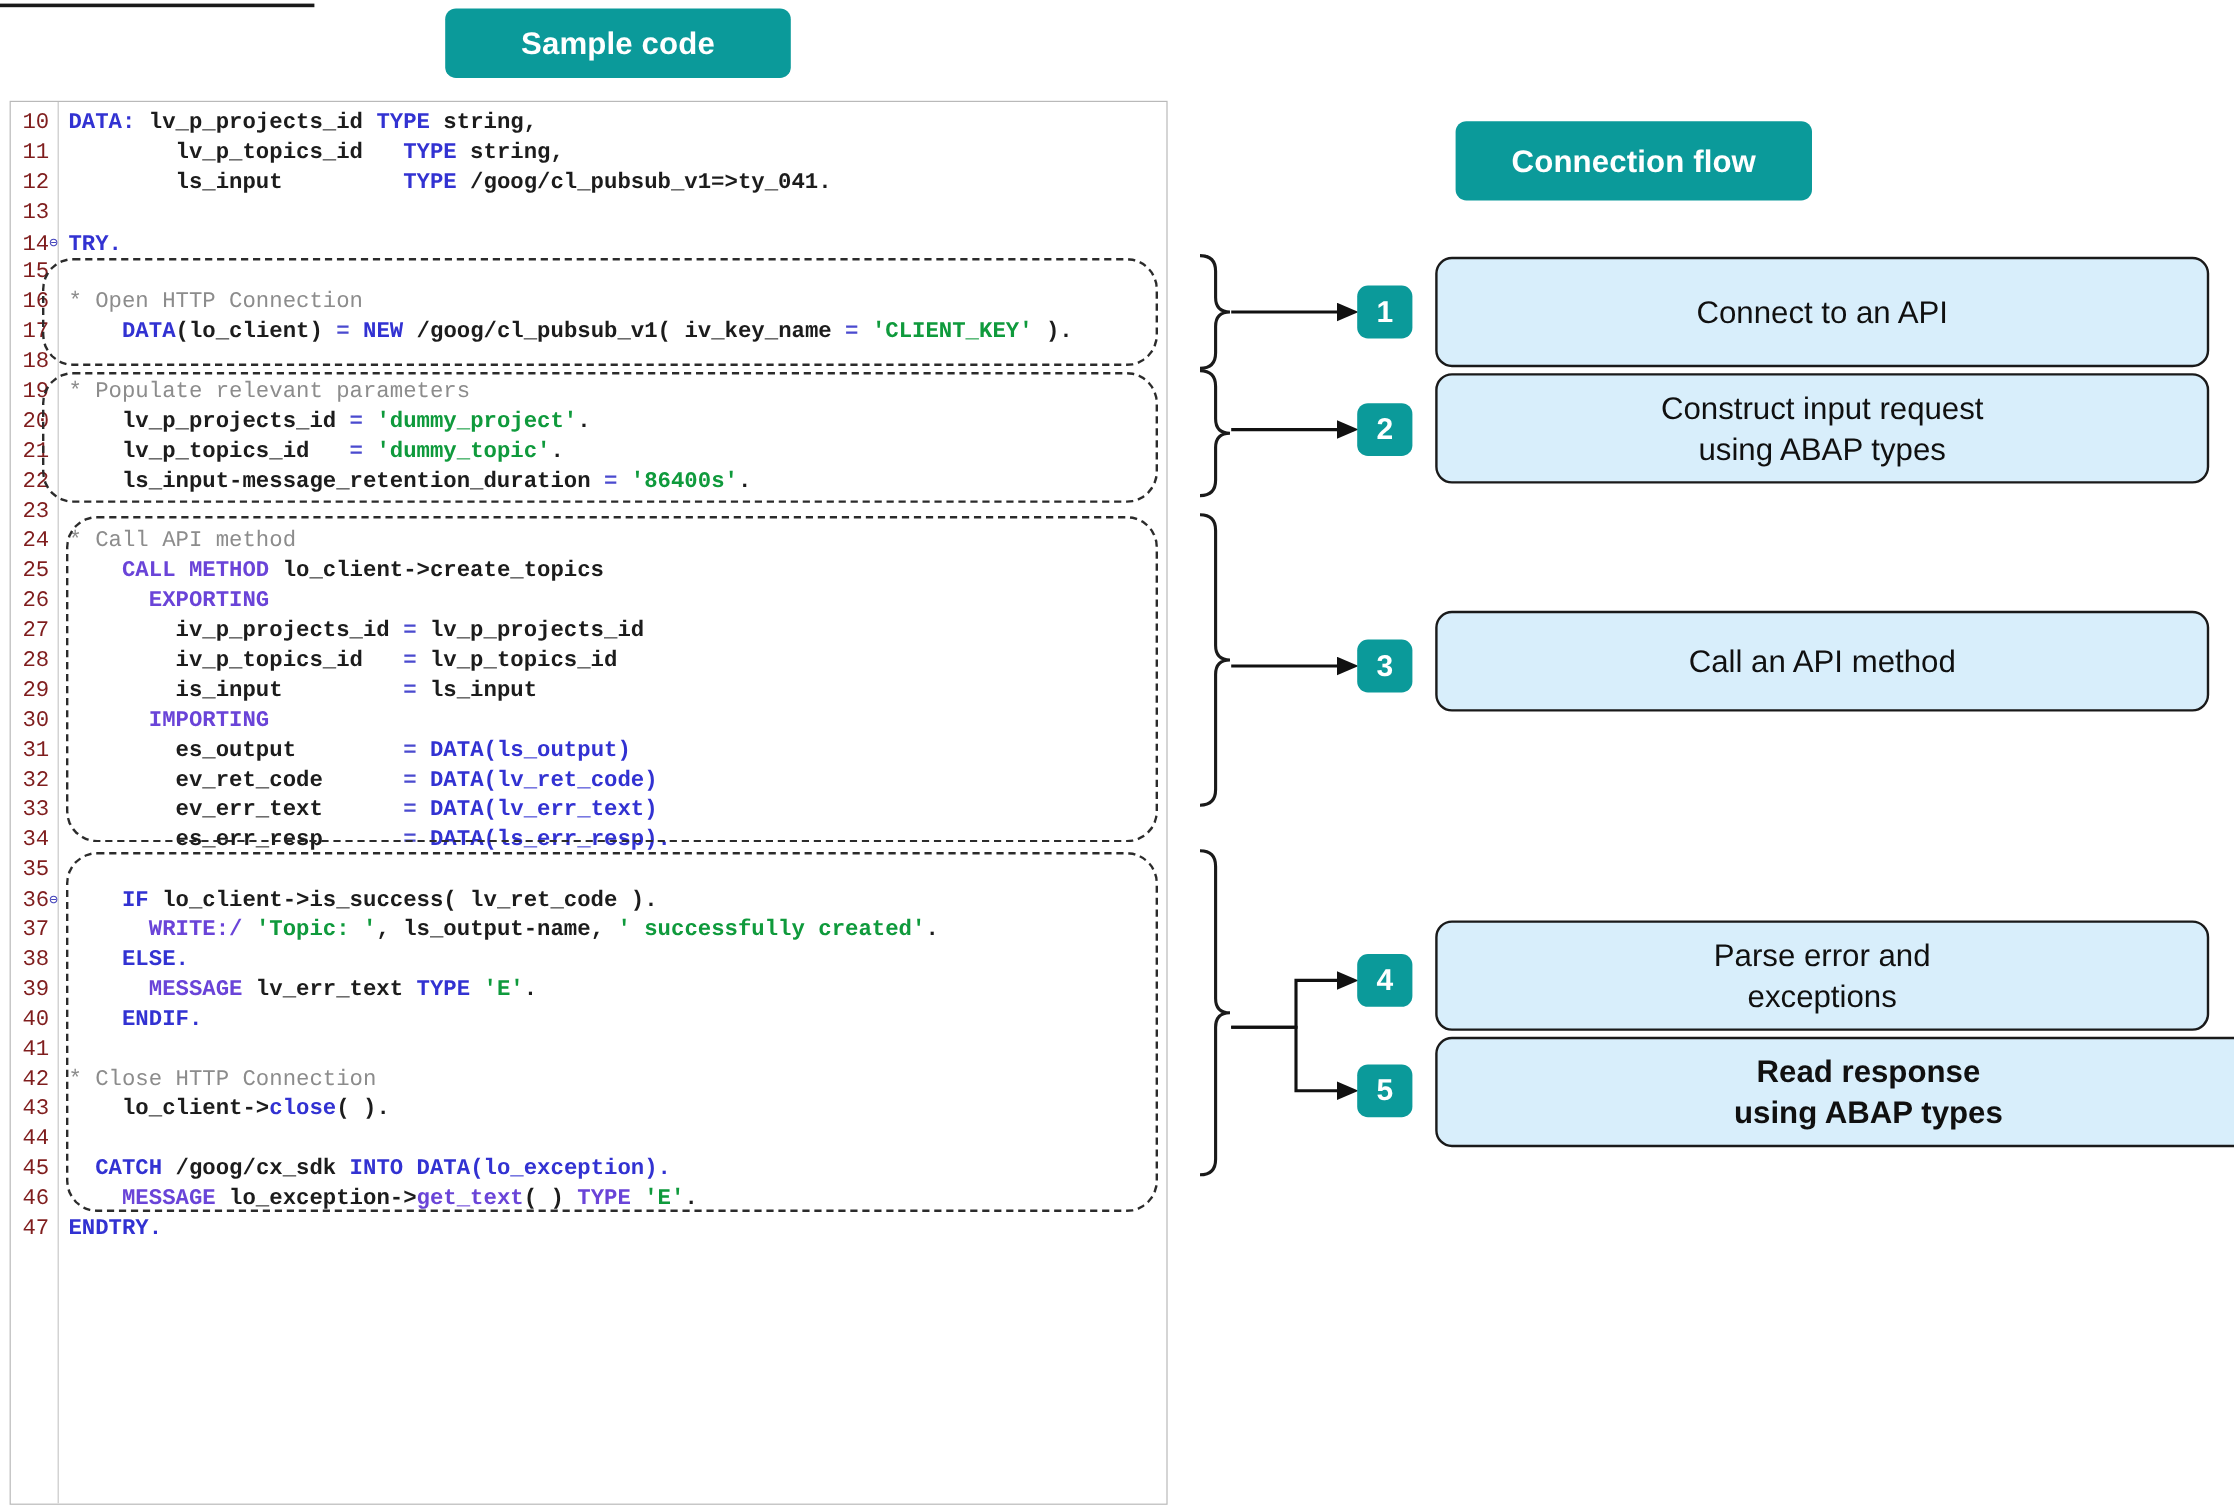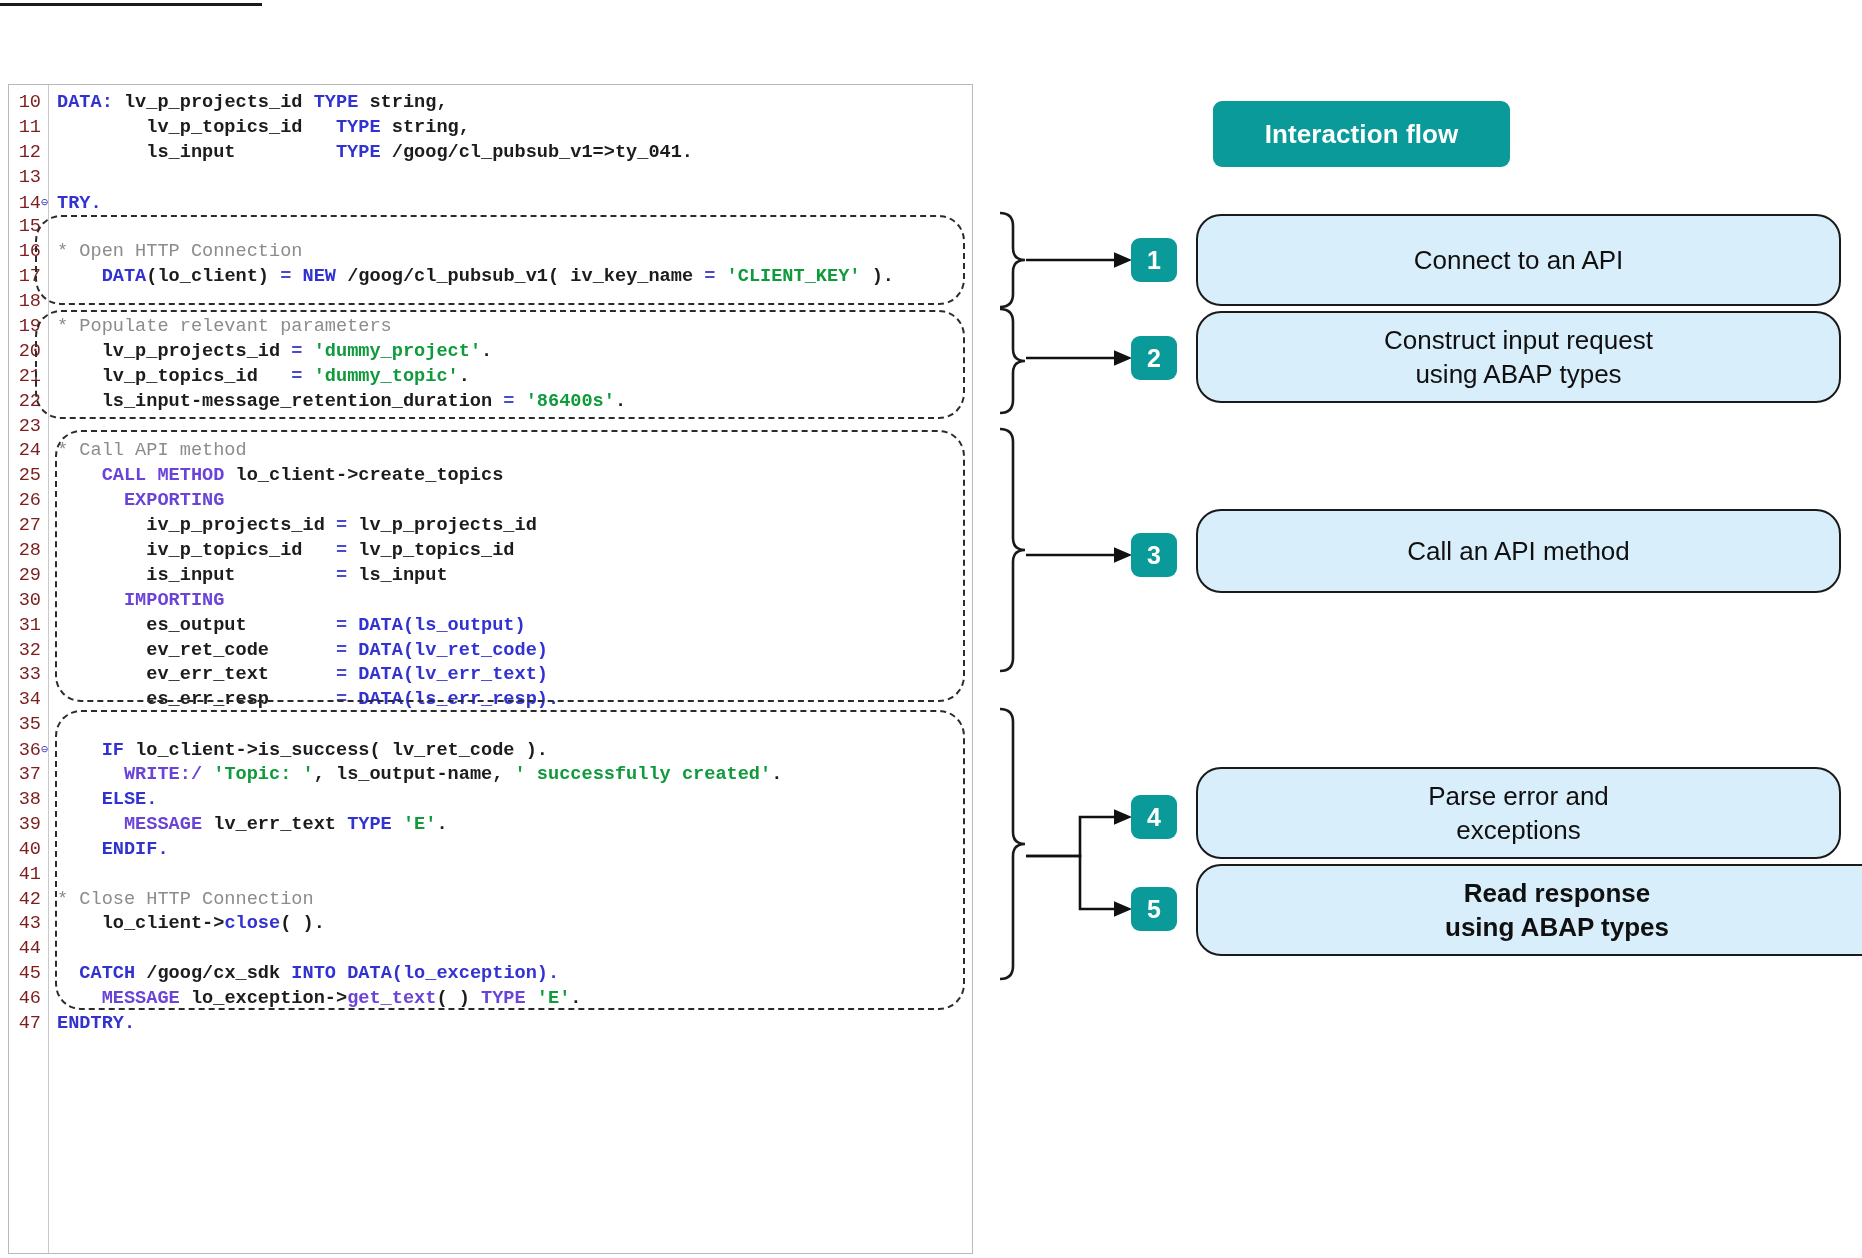--- a/index.html
+++ b/index.html
@@ -123,39 +123,40 @@
     display: flex;
     align-items: center;
     justify-content: center;
   }
 
   
   .stepbox {
     position: absolute;
     background: #d8eefb;
     border: 2.5px solid #1a1a1a;
-    border-radius: 25px;
+    border-radius: 14px;
     display: flex;
     align-items: center;
     justify-content: center;
     text-align: center;
     font-size: 26px;
     color: #101010;
     line-height: 1.32;
     padding: 4px 12px;
   }
 </style>
 </head>
 <body>
 
 <div id="page">
 
   <div class="top-rule"></div>
 
-  <div class="hdr" id="hdr-flow">Interaction flow</div>
+  <div class="hdr" id="hdr-sample">Sample code</div>
+  <div class="hdr" id="hdr-flow">Connection flow</div>
 
   <div id="code-panel">
     <div id="gutter-rule"></div>
     <div class="code-lines" id="code-lines"><span class="cl"><span class="lno">10</span><span class="fold"></span><span class="ctxt"><span class="kw">DATA:</span><span class="id"> lv_p_projects_id </span><span class="kw">TYPE</span><span class="id"> string,</span></span></span><span class="cl"><span class="lno">11</span><span class="fold"></span><span class="ctxt"><span class="id">        lv_p_topics_id   </span><span class="kw">TYPE</span><span class="id"> string,</span></span></span><span class="cl"><span class="lno">12</span><span class="fold"></span><span class="ctxt"><span class="id">        ls_input         </span><span class="kw">TYPE</span><span class="id"> /goog/cl_pubsub_v1=&gt;ty_041.</span></span></span><span class="cl"><span class="lno">13</span><span class="fold"></span><span class="ctxt"></span></span><span class="cl"><span class="lno">14</span><span class="fold">⊖</span><span class="ctxt"><span class="kw">TRY.</span></span></span><span class="cl"><span class="lno">15</span><span class="fold"></span><span class="ctxt"></span></span><span class="cl"><span class="lno">16</span><span class="fold"></span><span class="ctxt"><span class="cmt">* Open HTTP Connection</span></span></span><span class="cl"><span class="lno">17</span><span class="fold"></span><span class="ctxt"><span class="id">    </span><span class="kw">DATA</span><span class="id">(lo_client) </span><span class="op">=</span><span class="id"> </span><span class="kw">NEW</span><span class="id"> /goog/cl_pubsub_v1( iv_key_name </span><span class="op">=</span><span class="id"> </span><span class="str">'CLIENT_KEY'</span><span class="id"> ).</span></span></span><span class="cl"><span class="lno">18</span><span class="fold"></span><span class="ctxt"></span></span><span class="cl"><span class="lno">19</span><span class="fold"></span><span class="ctxt"><span class="cmt">* Populate relevant parameters</span></span></span><span class="cl"><span class="lno">20</span><span class="fold"></span><span class="ctxt"><span class="id">    lv_p_projects_id </span><span class="op">=</span><span class="id"> </span><span class="str">'dummy_project'</span><span class="id">.</span></span></span><span class="cl"><span class="lno">21</span><span class="fold"></span><span class="ctxt"><span class="id">    lv_p_topics_id   </span><span class="op">=</span><span class="id"> </span><span class="str">'dummy_topic'</span><span class="id">.</span></span></span><span class="cl"><span class="lno">22</span><span class="fold"></span><span class="ctxt"><span class="id">    ls_input-message_retention_duration </span><span class="op">=</span><span class="id"> </span><span class="str">'86400s'</span><span class="id">.</span></span></span><span class="cl"><span class="lno">23</span><span class="fold"></span><span class="ctxt"></span></span><span class="cl"><span class="lno">24</span><span class="fold"></span><span class="ctxt"><span class="cmt">* Call API method</span></span></span><span class="cl"><span class="lno">25</span><span class="fold"></span><span class="ctxt"><span class="id">    </span><span class="kw2">CALL METHOD</span><span class="id"> lo_client-&gt;create_topics</span></span></span><span class="cl"><span class="lno">26</span><span class="fold"></span><span class="ctxt"><span class="id">      </span><span class="kw2">EXPORTING</span></span></span><span class="cl"><span class="lno">27</span><span class="fold"></span><span class="ctxt"><span class="id">        iv_p_projects_id </span><span class="op">=</span><span class="id"> lv_p_projects_id</span></span></span><span class="cl"><span class="lno">28</span><span class="fold"></span><span class="ctxt"><span class="id">        iv_p_topics_id   </span><span class="op">=</span><span class="id"> lv_p_topics_id</span></span></span><span class="cl"><span class="lno">29</span><span class="fold"></span><span class="ctxt"><span class="id">        is_input         </span><span class="op">=</span><span class="id"> ls_input</span></span></span><span class="cl"><span class="lno">30</span><span class="fold"></span><span class="ctxt"><span class="id">      </span><span class="kw2">IMPORTING</span></span></span><span class="cl"><span class="lno">31</span><span class="fold"></span><span class="ctxt"><span class="id">        es_output        </span><span class="op">=</span><span class="id"> </span><span class="kw">DATA</span><span class="kw">(ls_output)</span></span></span><span class="cl"><span class="lno">32</span><span class="fold"></span><span class="ctxt"><span class="id">        ev_ret_code      </span><span class="op">=</span><span class="id"> </span><span class="kw">DATA</span><span class="kw">(lv_ret_code)</span></span></span><span class="cl"><span class="lno">33</span><span class="fold"></span><span class="ctxt"><span class="id">        ev_err_text      </span><span class="op">=</span><span class="id"> </span><span class="kw">DATA</span><span class="kw">(lv_err_text)</span></span></span><span class="cl"><span class="lno">34</span><span class="fold"></span><span class="ctxt"><span class="id">        es_err_resp      </span><span class="op">=</span><span class="id"> </span><span class="kw">DATA</span><span class="kw">(ls_err_resp).</span></span></span><span class="cl"><span class="lno">35</span><span class="fold"></span><span class="ctxt"></span></span><span class="cl"><span class="lno">36</span><span class="fold">⊖</span><span class="ctxt"><span class="id">    </span><span class="kw">IF</span><span class="id"> lo_client-&gt;is_success( lv_ret_code ).</span></span></span><span class="cl"><span class="lno">37</span><span class="fold"></span><span class="ctxt"><span class="id">      </span><span class="kw2">WRITE:/</span><span class="id"> </span><span class="str">'Topic: '</span><span class="id">, ls_output-name, </span><span class="str">' successfully created'</span><span class="id">.</span></span></span><span class="cl"><span class="lno">38</span><span class="fold"></span><span class="ctxt"><span class="id">    </span><span class="kw">ELSE.</span></span></span><span class="cl"><span class="lno">39</span><span class="fold"></span><span class="ctxt"><span class="id">      </span><span class="kw2">MESSAGE</span><span class="id"> lv_err_text </span><span class="kw">TYPE</span><span class="id"> </span><span class="str">'E'</span><span class="id">.</span></span></span><span class="cl"><span class="lno">40</span><span class="fold"></span><span class="ctxt"><span class="id">    </span><span class="kw">ENDIF.</span></span></span><span class="cl"><span class="lno">41</span><span class="fold"></span><span class="ctxt"></span></span><span class="cl"><span class="lno">42</span><span class="fold"></span><span class="ctxt"><span class="cmt">* Close HTTP Connection</span></span></span><span class="cl"><span class="lno">43</span><span class="fold"></span><span class="ctxt"><span class="id">    lo_client-&gt;</span><span class="kw">close</span><span class="id">( ).</span></span></span><span class="cl"><span class="lno">44</span><span class="fold"></span><span class="ctxt"></span></span><span class="cl"><span class="lno">45</span><span class="fold"></span><span class="ctxt"><span class="id">  </span><span class="kw">CATCH</span><span class="id"> /goog/cx_sdk </span><span class="kw">INTO</span><span class="id"> </span><span class="kw">DATA</span><span class="kw">(lo_exception).</span></span></span><span class="cl"><span class="lno">46</span><span class="fold"></span><span class="ctxt"><span class="id">    </span><span class="kw2">MESSAGE</span><span class="id"> lo_exception-&gt;</span><span class="kw2">get_text</span><span class="id">( ) </span><span class="kw2">TYPE</span><span class="id"> </span><span class="str">'E'</span><span class="id">.</span></span></span><span class="cl"><span class="lno">47</span><span class="fold"></span><span class="ctxt"><span class="kw">ENDTRY.</span></span></span></div>
 
     <div class="dashbox" style="left:26px; top:130px; width:930px; height:90px;"></div>
     <div class="dashbox" style="left:26px; top:225px; width:930px; height:109px;"></div>
     <div class="dashbox" style="left:46px; top:345px; width:910px; height:272px;"></div>
     <div class="dashbox" style="left:46px; top:625px; width:910px; height:300px;"></div>
   </div>

